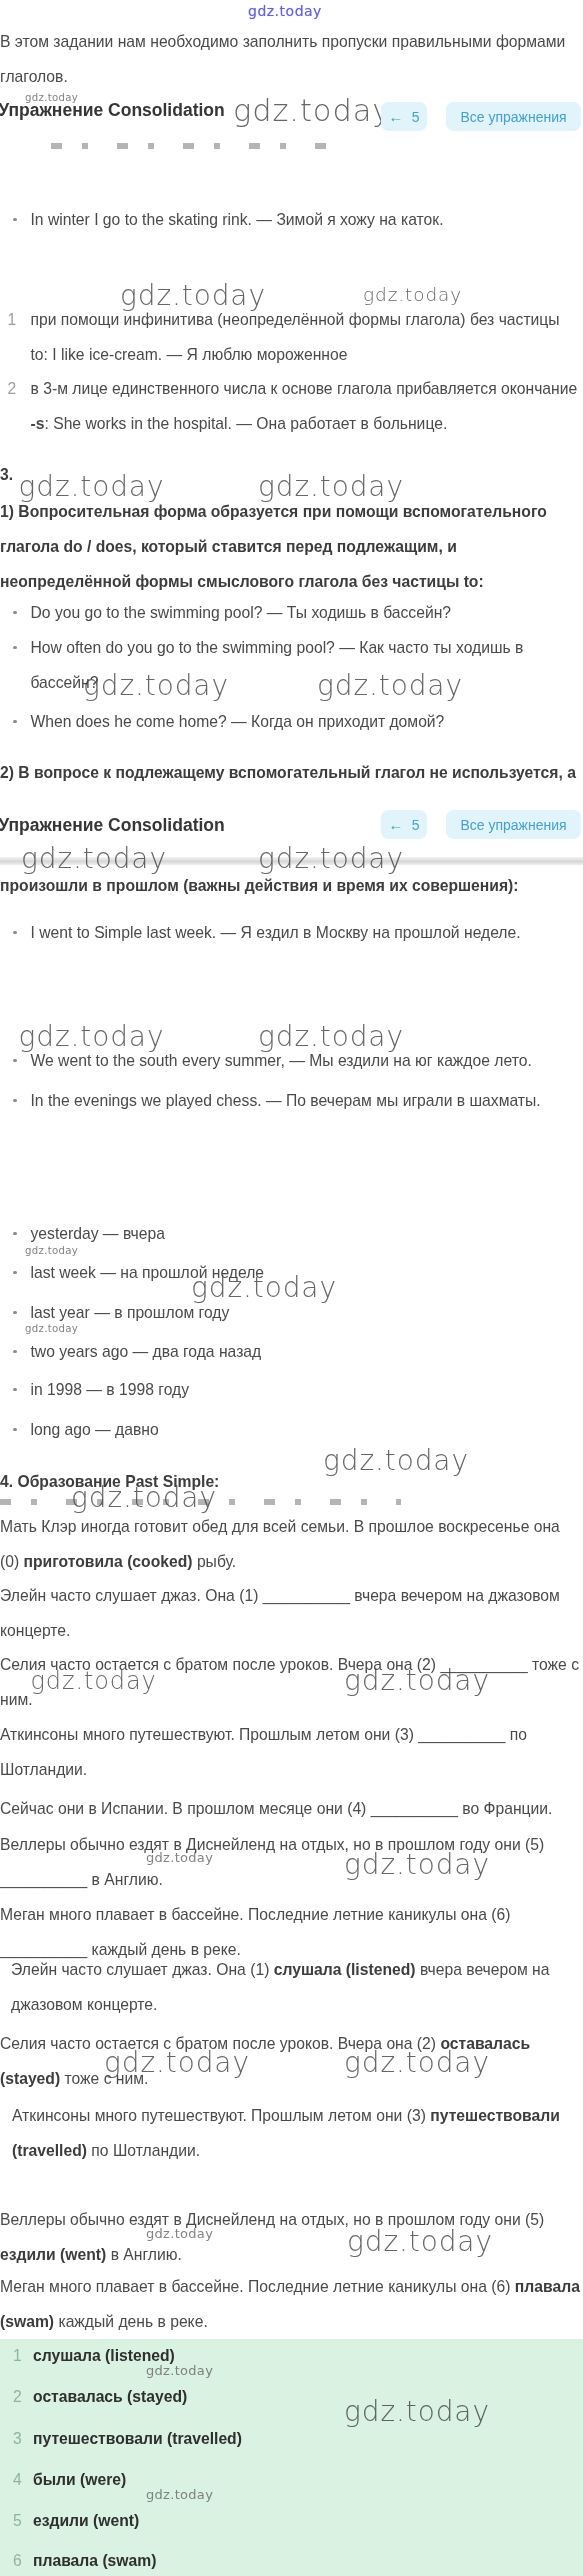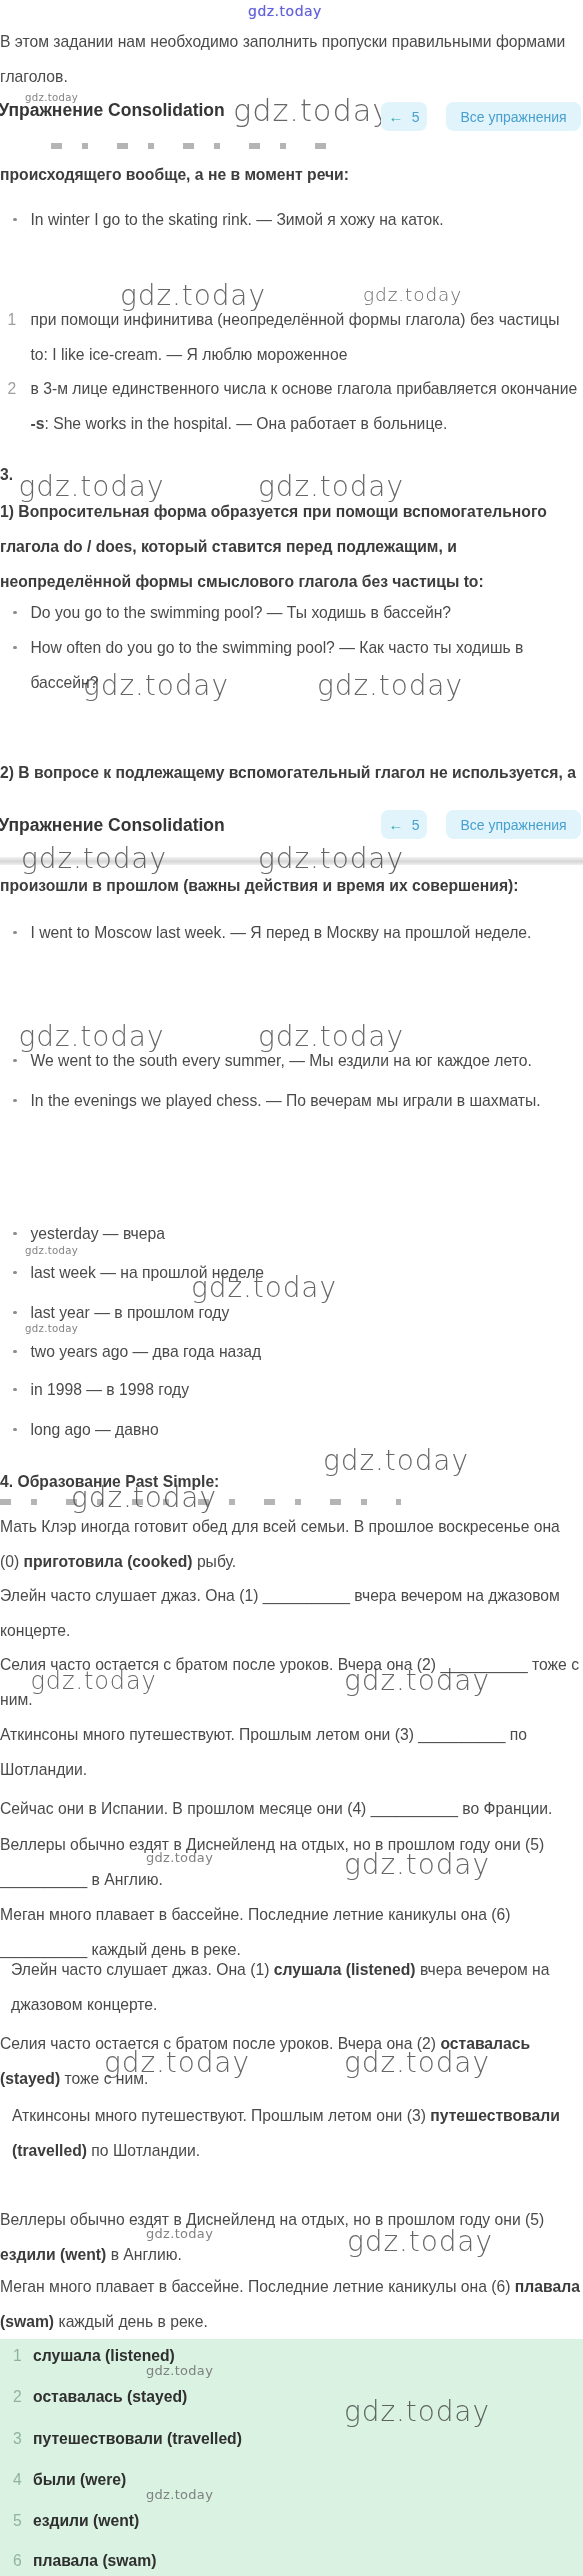--- a/index.html
+++ b/index.html
@@ -44,21 +44,20 @@
   <div class="title" style="top:100px;">Упражнение Consolidation</div>
   <div class="wm" style="left:233px;top:96px;font-size:30.5px;">gdz.today</div>
   <div class="btn" style="left:381px;top:102px;width:46px;">
     <span class="arrow">←</span>
     <span>5</span>
   </div>
   <div class="btn" style="left:446px;top:102px;width:135px;">Все упражнения</div>
 
   <div class="frag" style="left:51px;top:143px;width:277px;"></div>
 
-  <div class="para bld" style="top:157px;">происходящего вообще, а не в момент речи:</div>
 
   <div class="bullet" style="top:202px;">
     <span class="dot"></span>
     <span class="txt">In winter I go to the skating rink. — Зимой я хожу на каток.</span>
   </div>
 
 
   <div class="wm" style="left:120px;top:282px;font-size:28px;">gdz.today</div>
   <div class="wm" style="left:363px;top:286px;font-size:18.5px;">gdz.today</div>
 
@@ -81,38 +80,42 @@
   <div class="bullet" style="top:630px;">
     <span class="dot"></span>
     <span class="txt">How often do you go to the swimming pool? — Как часто ты ходишь в бассейн?</span>
   </div>
   <div class="bullet" style="top:595px;">
     <span class="dot"></span>
     <span class="txt">Do you go to the swimming pool? — Ты ходишь в бассейн?</span>
   </div>
   <div class="wm" style="left:83px;top:672px;font-size:28px;">gdz.today</div>
   <div class="wm" style="left:317px;top:672px;font-size:28px;">gdz.today</div>
+  <div class="bullet" style="top:704px;">
+    <span class="dot"></span>
+    <span class="txt">When does he come home? — Когда он приходит домой?</span>
+  </div>
 
   <div class="para bld" style="top:755px;">2) В вопросе к подлежащему вспомогательный глагол не используется, а</div>
 
   <div class="title" style="top:815px;">Упражнение Consolidation</div>
   <div class="btn" style="left:381px;top:810px;width:46px;">
     <span class="arrow">←</span>
     <span>5</span>
   </div>
   <div class="btn" style="left:446px;top:810px;width:135px;">Все упражнения</div>
   <div class="divider" style="top:857px;"></div>
   <div class="wm" style="left:21px;top:845px;font-size:28px;">gdz.today</div>
   <div class="wm" style="left:258px;top:845px;font-size:28px;">gdz.today</div>
 
   <div class="para bld" style="top:868px;">произошли в прошлом (важны действия и время их совершения):</div>
 
   <div class="bullet" style="top:915px;">
     <span class="dot"></span>
-    <span class="txt">I went to Moscow last week. — Я перед в Москву на прошлой неделе.</span>
+    <span class="txt">I went to Simple last week. — Я ездил в Москву на прошлой неделе.</span>
   </div>
 
 
   <div class="wm" style="left:18.5px;top:1023px;font-size:28px;">gdz.today</div>
   <div class="wm" style="left:258px;top:1023px;font-size:28px;">gdz.today</div>
 
   <div class="bullet" style="top:1043px;">
     <span class="dot"></span>
     <span class="txt">We went to the south every summer, — Мы ездили на юг каждое лето.</span>
   </div>

